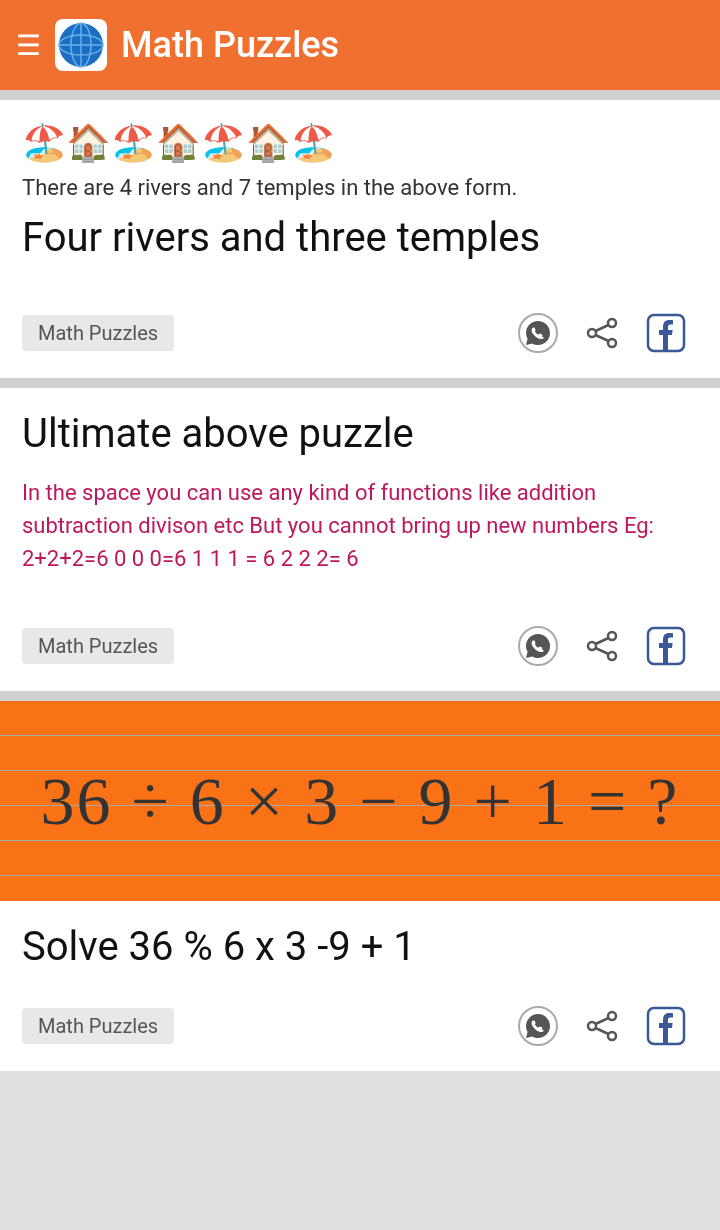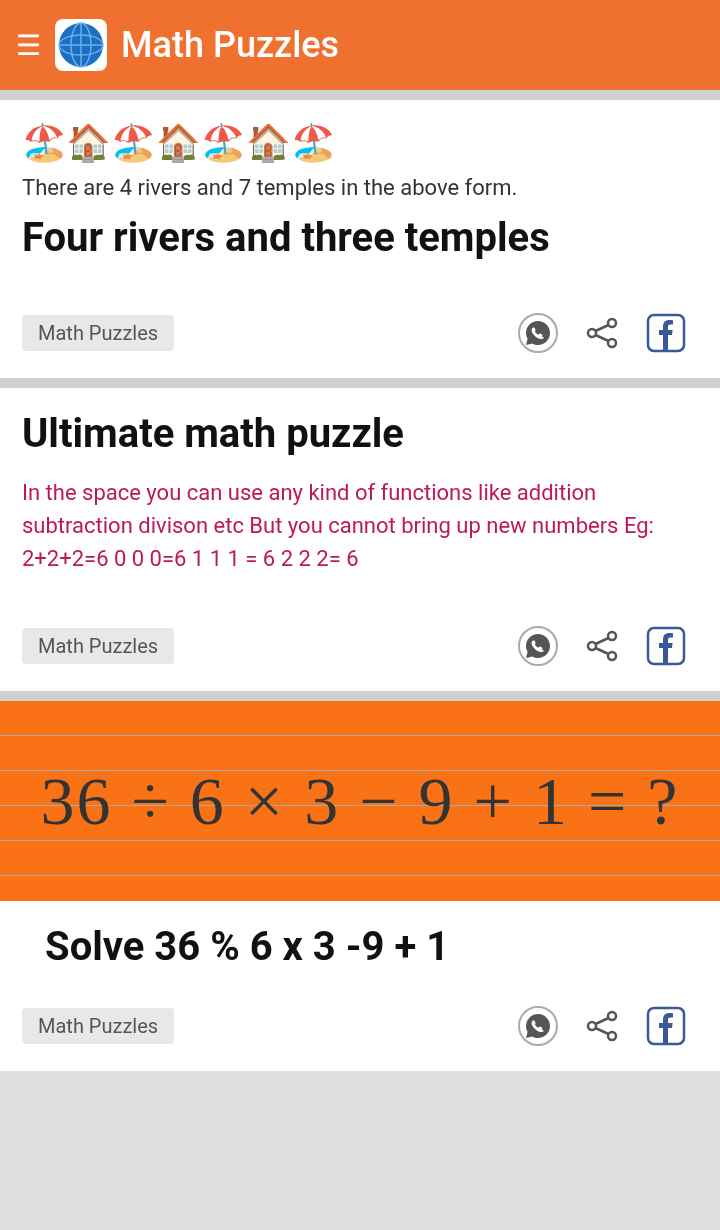--- a/index.html
+++ b/index.html
@@ -70,21 +70,21 @@
     }
 
     .card-subtitle {
       font-size: 22px;
       color: #333;
       margin-bottom: 14px;
     }
 
     .card-title {
       font-size: 40px;
-      font-weight: 700;
+      font-weight: 400;
       color: #111;
       margin-bottom: 18px;
       line-height: 1.2;
     }
 
     .card-text {
       font-size: 22px;
       color: #be185d;
       line-height: 1.5;
       margin-bottom: 18px;
@@ -204,21 +204,21 @@
         <path d="M22 38V22h4l.6-5H22v-3c0-1.4.4-2.4 2.4-2.4H27V7.2C26.5 7.1 25 7 23.2 7 19.5 7 17 9.2 17 13.4V17h-4v5h4v16h5z" fill="#3b5998"></path>
       </svg>
     </div>
   </div>
 </div>
 
 <div class="separator"></div>
 
 <div class="card">
   <div class="card-body">
-    <div class="card-title">Ultimate math puzzle</div>
+    <div class="card-title">Ultimate above puzzle</div>
     <div class="card-text">In the space you can use any kind of functions like addition subtraction divison etc But you cannot bring up new numbers Eg: 2+2+2=6 0 0 0=6 1 1 1 = 6 2 2 2= 6</div>
   </div>
   <div class="card-footer">
     <span class="card-tag">Math Puzzles</span>
     <div class="card-icon-btn">
       <svg viewBox="0 0 40 40" xmlns="http://www.w3.org/2000/svg">
         <circle cx="20" cy="20" r="19" fill="none" stroke="#aaa" stroke-width="2"></circle>
         <path d="M20 8C13.4 8 8 13.4 8 20c0 2.1.6 4.1 1.6 5.8L8 32l6.4-1.6C16 31.4 18 32 20 32c6.6 0 12-5.4 12-12S26.6 8 20 8zm6 16.4c-.3.8-1.5 1.5-2.1 1.6-.5.1-1.2.1-1.9-.1-.5-.1-1-.3-1.8-.6-3.1-1.3-5.1-4.5-5.3-4.7-.2-.2-1.3-1.7-1.3-3.2s.8-2.3 1.1-2.6c.3-.3.6-.4.8-.4h.6c.2 0 .4.1.6.5l.8 2c.1.2.1.4 0 .6l-.5.6c-.1.1-.2.3-.1.5.2.3.7 1.1 1.5 1.8.8.7 1.5 1 1.8 1.1.2.1.4 0 .5-.1l.6-.7c.2-.2.4-.3.6-.2l2 .9c.2.1.4.2.5.3.1.4-.1 1.2-.4 2z" fill="#555"></path>
       </svg>
     </div>
@@ -240,21 +240,21 @@
   </div>
 </div>
 
 <div class="separator"></div>
 
 <div class="card">
 
   <div class="lined-paper">
     <div class="lined-paper-text">36 ÷ 6 × 3 − 9 + 1 = ?</div>
   </div>
-  <div class="card-body" style="padding-bottom: 0; margin-left: 23px;">
+  <div class="card-body" style="padding-bottom: 0;">
     <div class="card-title">Solve 36 % 6 x 3 -9 + 1</div>
   </div>
   <div class="card-footer">
     <span class="card-tag">Math Puzzles</span>
     <div class="card-icon-btn">
       <svg viewBox="0 0 40 40" xmlns="http://www.w3.org/2000/svg">
         <circle cx="20" cy="20" r="19" fill="none" stroke="#aaa" stroke-width="2"></circle>
         <path d="M20 8C13.4 8 8 13.4 8 20c0 2.1.6 4.1 1.6 5.8L8 32l6.4-1.6C16 31.4 18 32 20 32c6.6 0 12-5.4 12-12S26.6 8 20 8zm6 16.4c-.3.8-1.5 1.5-2.1 1.6-.5.1-1.2.1-1.9-.1-.5-.1-1-.3-1.8-.6-3.1-1.3-5.1-4.5-5.3-4.7-.2-.2-1.3-1.7-1.3-3.2s.8-2.3 1.1-2.6c.3-.3.6-.4.8-.4h.6c.2 0 .4.1.6.5l.8 2c.1.2.1.4 0 .6l-.5.6c-.1.1-.2.3-.1.5.2.3.7 1.1 1.5 1.8.8.7 1.5 1 1.8 1.1.2.1.4 0 .5-.1l.6-.7c.2-.2.4-.3.6-.2l2 .9c.2.1.4.2.5.3.1.4-.1 1.2-.4 2z" fill="#555"></path>
       </svg>
     </div>

